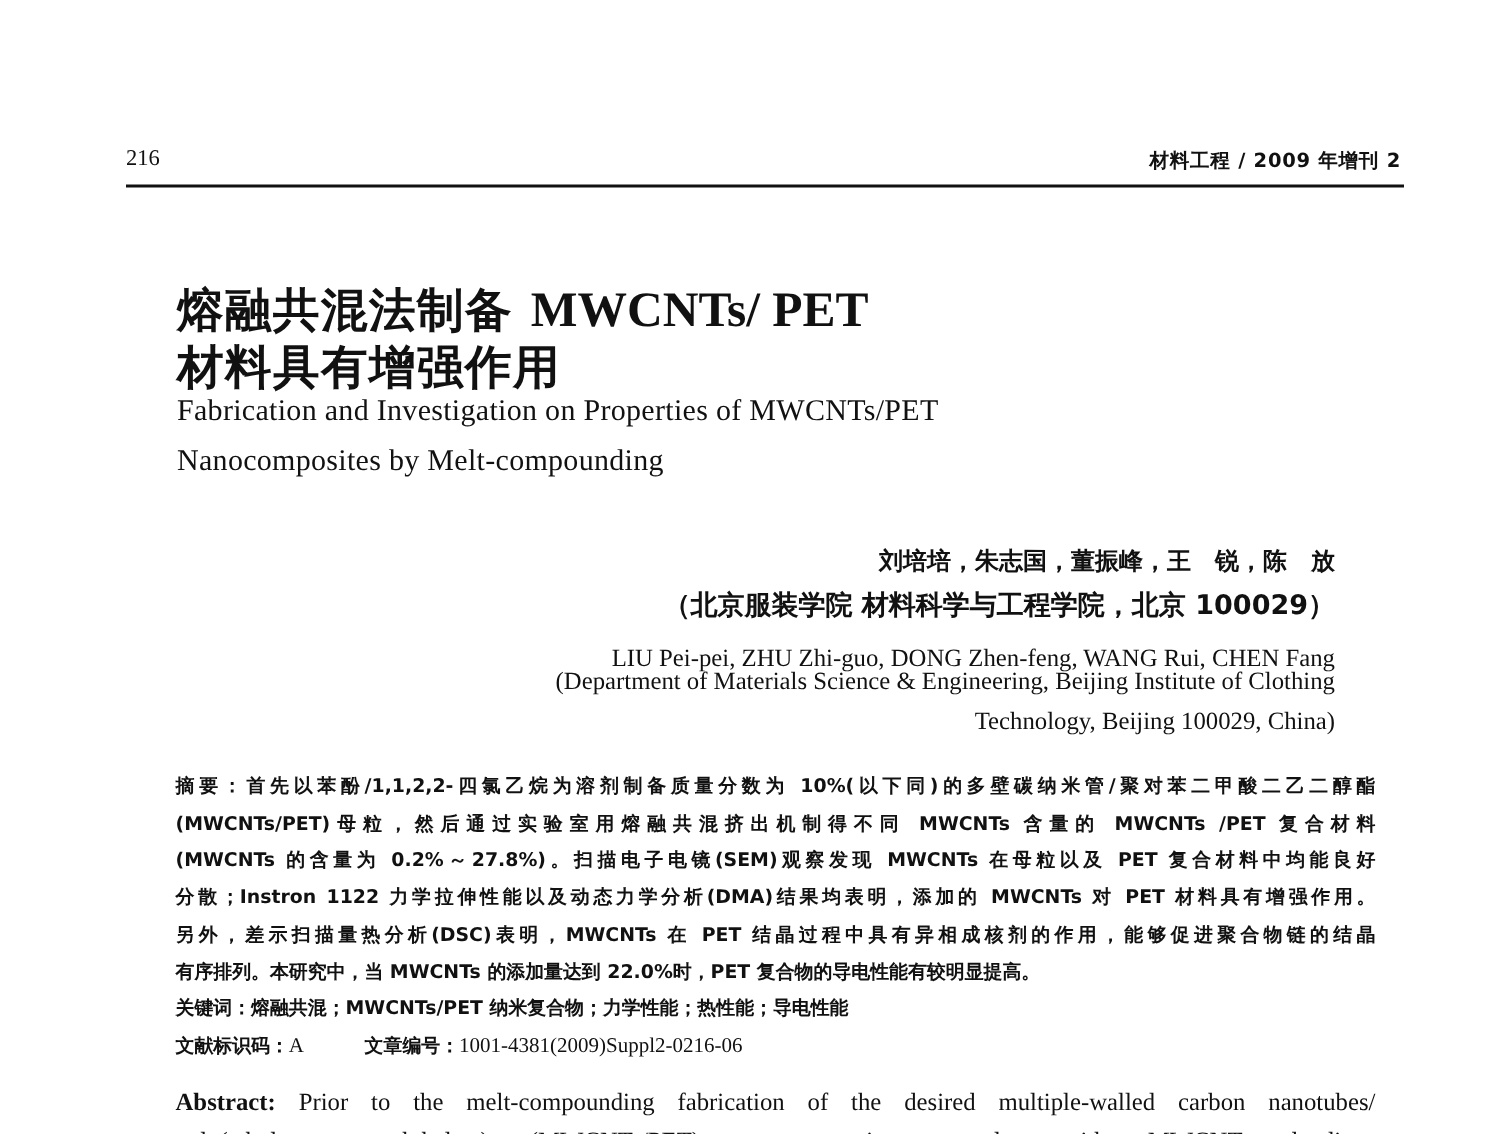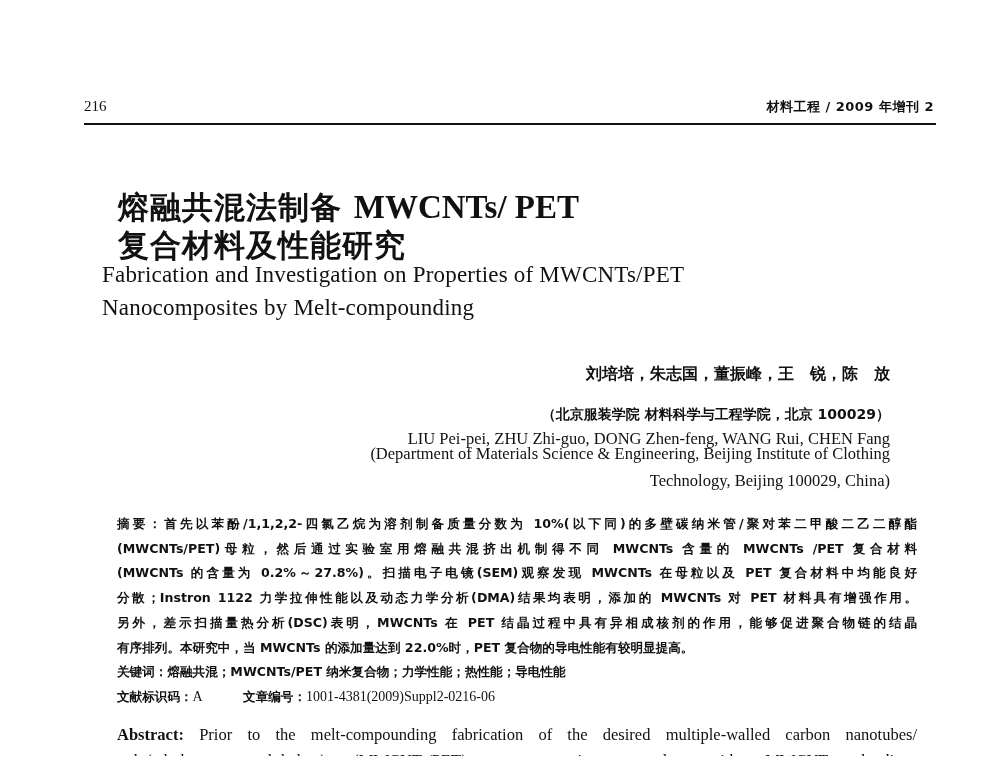--- a/index.html
+++ b/index.html
@@ -63,45 +63,44 @@
     letter-spacing: 1px;
     margin-top: 20px;
   }
   .title-cn .latin {
     font-family: "Liberation Serif", serif;
     font-size: 33px;
     letter-spacing: 0;
   }
   .title-en {
     position: absolute;
-    left: 102px;
+    left: 118px;
     top: 258px;
-    font-size: 23px;
+    font-size: 20px;
     line-height: 33px;
     font-family: "Liberation Serif", serif;
     letter-spacing: 0.2px;
   }
   .right-block {
     position: absolute;
     right: 110px;
     text-align: right;
     white-space: nowrap;
   }
   .authors-cn {
     top: 364px;
     font-size: 16px;
     font-weight: bold;
     font-family: "DejaVu Sans", sans-serif;
   }
   .affil-cn {
     top: 391px;
-    font-size: 14px;
-    font-weight: bold;
-    font-family: "DejaVu Sans", sans-serif;
-    margin-top: 15px;
+    font-size: 18px;
+    font-weight: bold;
+    font-family: "DejaVu Sans", sans-serif;
   }
   .authors-en {
     top: 417px;
     font-size: 16.5px;
     font-family: "Liberation Serif", serif;
     margin-top: 12px;
   }
   .affil-en-1 {
     top: 444px;
     font-size: 16.5px;
@@ -197,21 +196,21 @@
   <div class="running-header">
     <span class="page-number">216</span>
     <span class="journal-name">材料工程 / 2009 年增刊 2</span>
   </div>
   <div class="header-rule"></div>
 
   <div class="title-cn">
     <div>
       <span>熔融共混法制备 </span><span class="latin">MWCNTs/ PET</span>
     </div>
-    <div>复合材料及性能研究</div>
+    <div>材料具有增强作用</div>
   </div>
 
   <div class="title-en">
     <div>Fabrication and Investigation on Properties of MWCNTs/PET</div>
     <div>Nanocomposites by Melt-compounding</div>
   </div>
 
   <div class="right-block authors-cn">刘培培，朱志国，董振峰，王　锐，陈　放</div>
   <div class="right-block affil-cn">（北京服装学院 材料科学与工程学院，北京 100029）</div>
   <div class="right-block authors-en">LIU Pei-pei, ZHU Zhi-guo, DONG Zhen-feng, WANG Rui, CHEN Fang</div>

